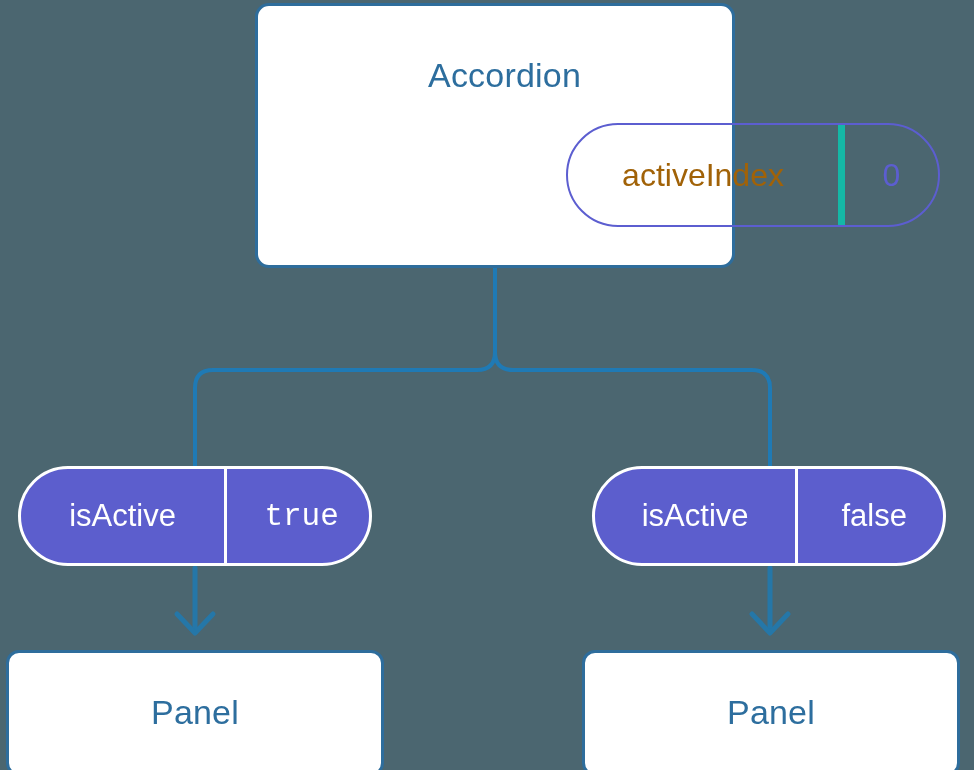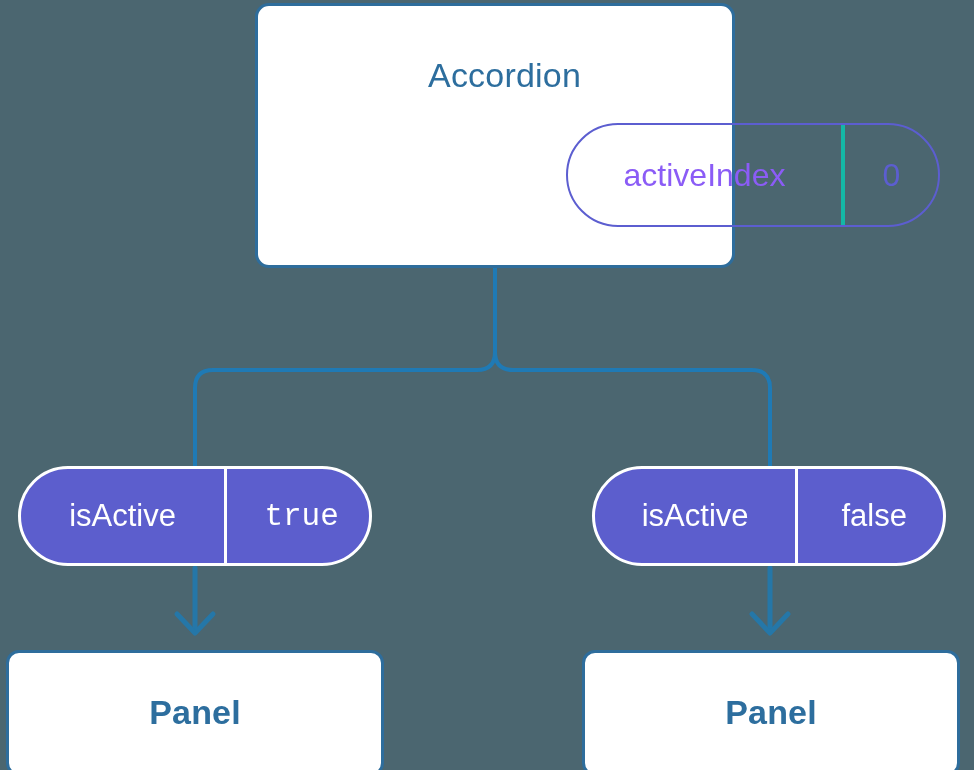--- a/index.html
+++ b/index.html
@@ -72,21 +72,20 @@
   }
   #panel-card-right {
     left: 582px;
     top: 650px;
   }
   .panel-card .card-title {
     position: absolute;
     left: 0;
     right: 0;
     top: 40px;
-    font-weight: bold;
   }
 
   
   .pill {
     position: absolute;
     display: flex;
     align-items: stretch;
     box-sizing: border-box;
     border-radius: 999px;
     overflow: hidden;
@@ -99,22 +98,22 @@
     box-sizing: border-box;
     white-space: nowrap;
   }
 
   
   .pill-outline {
     border: 2px solid #5c5ed0;
     background: transparent;
   }
   .pill-outline .pill-key {
-    color: #8b5cf6;
-    border-right: 4px solid #14b8a6;
+    color: #a16207;
+    border-right: 7px solid #14b8a6;
   }
   .pill-outline .pill-val {
     color: #5c5ed0;
   }
 
   
   .pill-filled {
     border: 3px solid #ffffff;
     background: #5c5ecd;
     gap: 7px;

